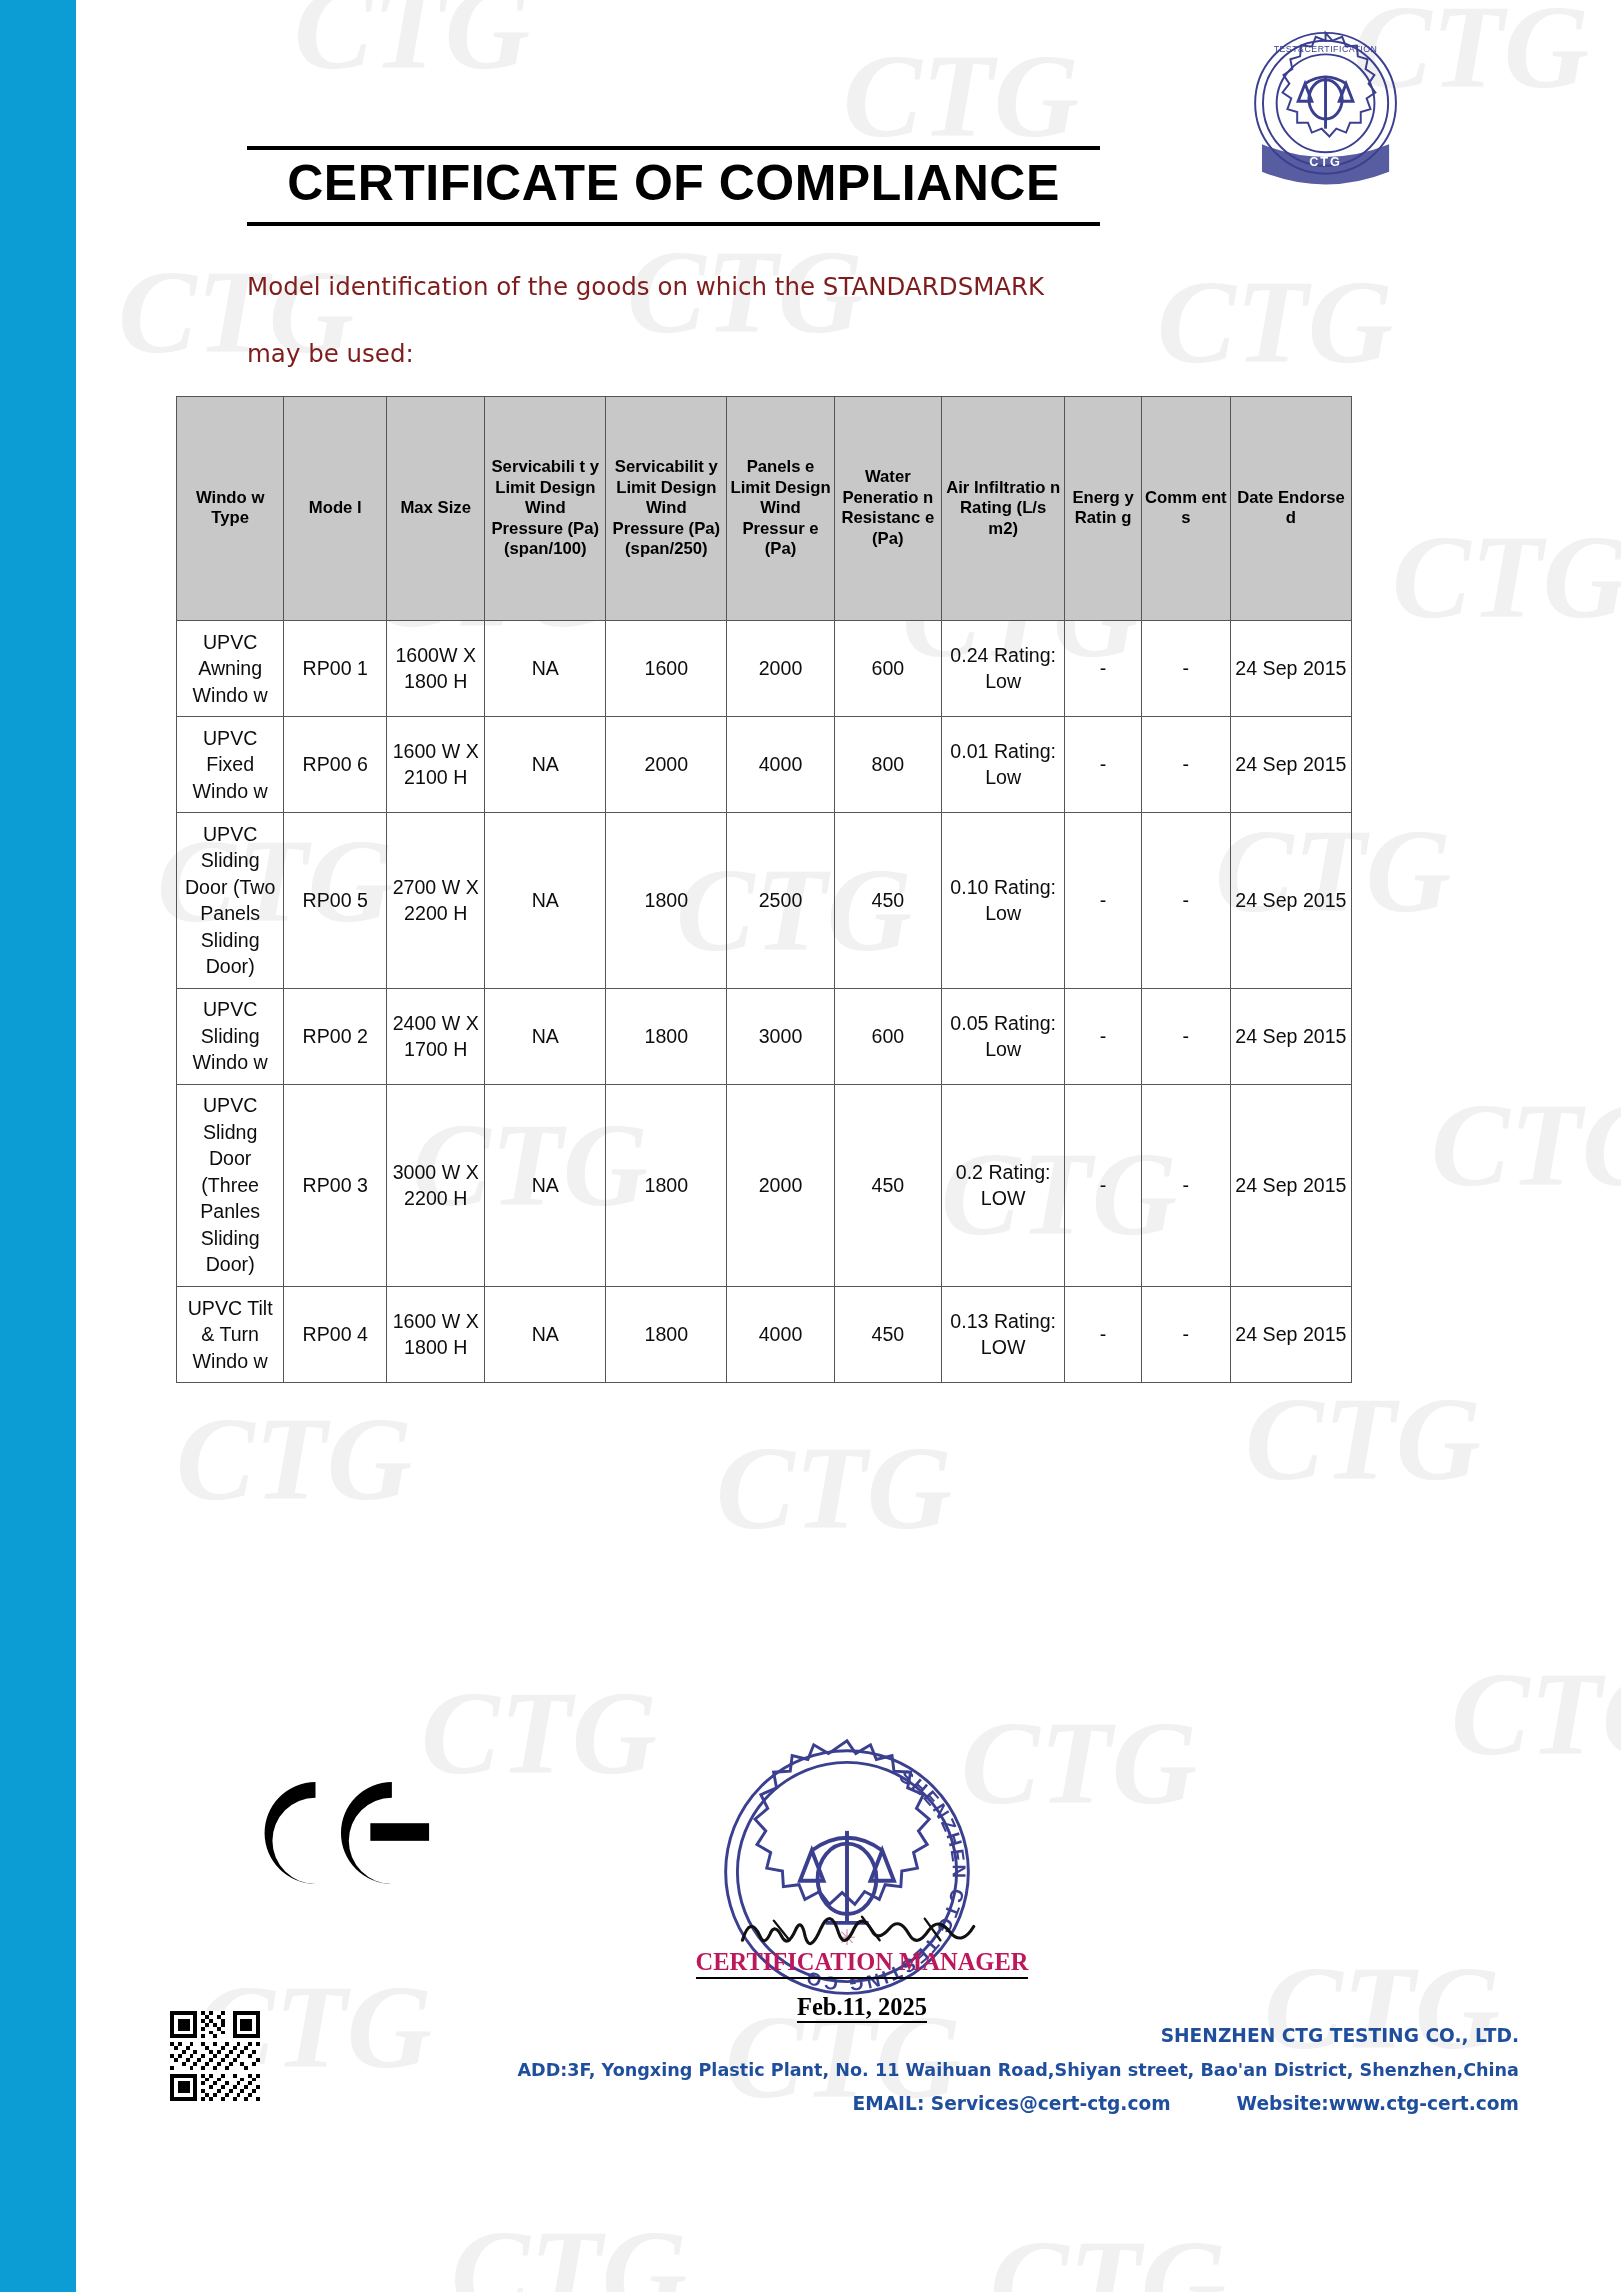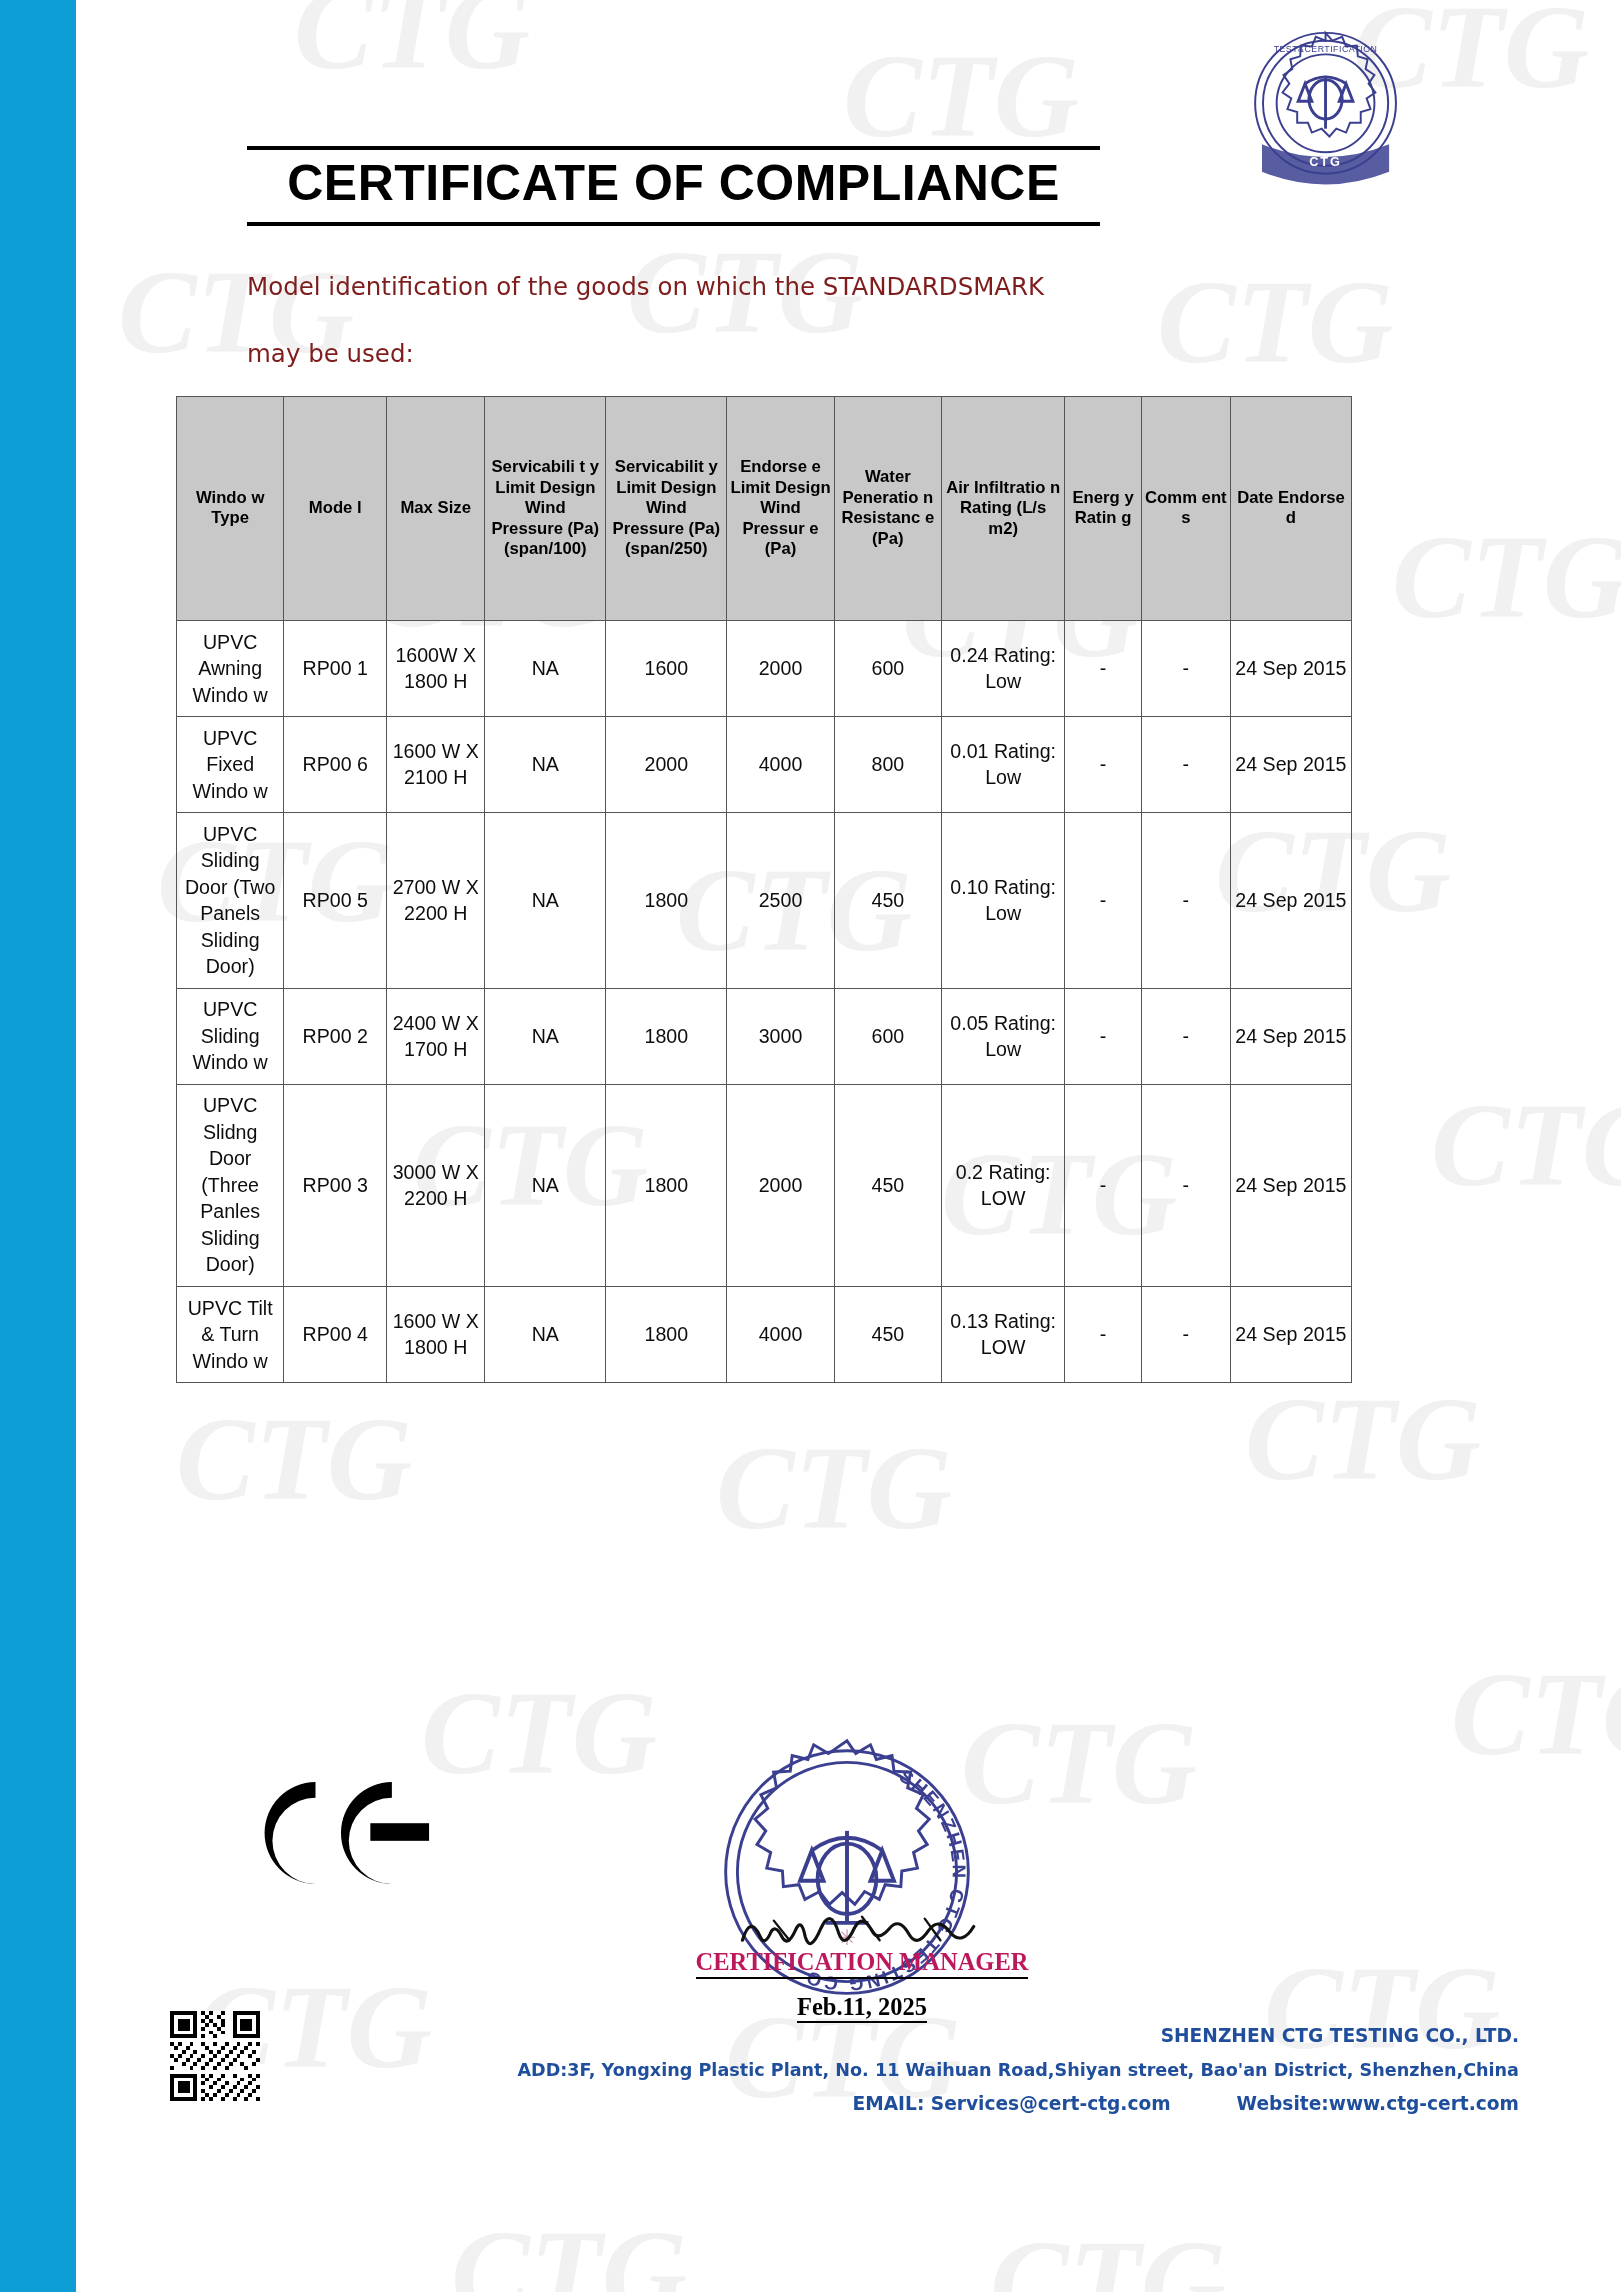--- a/index.html
+++ b/index.html
@@ -303,21 +303,21 @@
         <col class="c-comm">
           <col class="c-date">
       </colgroup>
       <thead>
         <tr>
           <th>Windo w Type</th>
           <th>Mode l</th>
           <th>Max Size</th>
           <th>Servicabili t y Limit Design Wind Pressure (Pa) (span/100)</th>
           <th>Servicabilit y Limit Design Wind Pressure (Pa) (span/250)</th>
-          <th>Endorse e Limit Design Wind Pressur e (Pa)</th>
+          <th>Panels e Limit Design Wind Pressur e (Pa)</th>
           <th>Water Peneratio n Resistanc e (Pa)</th>
           <th>Air Infiltratio n Rating (L/s m2)</th>
           <th>Energ y Ratin g</th>
           <th>Comm ent s</th>
           <th>Date Endorse d</th>
         </tr>
       </thead>
       <tbody>
         <tr>
           <td>UPVC Awning Windo w</td>

